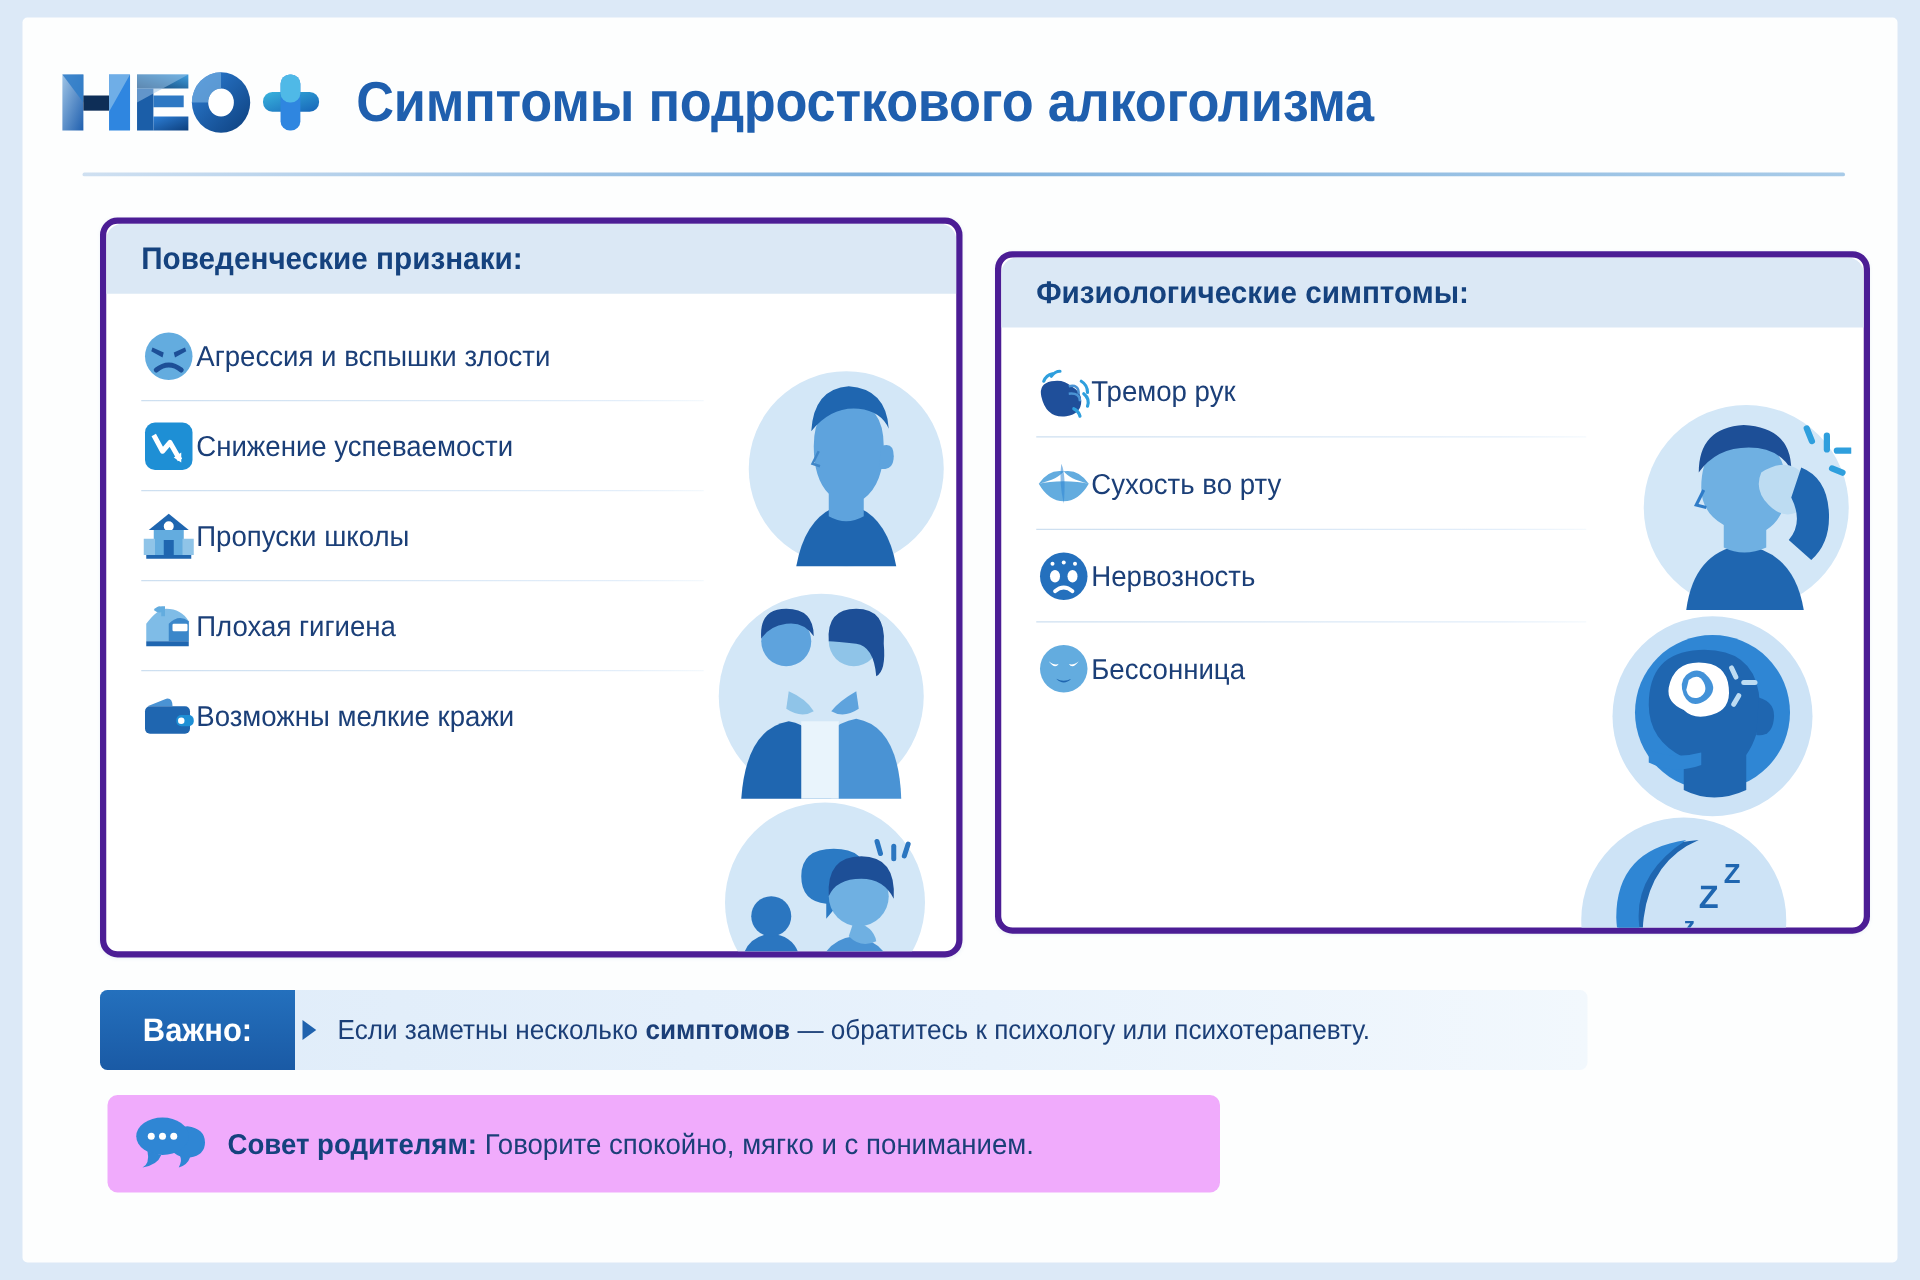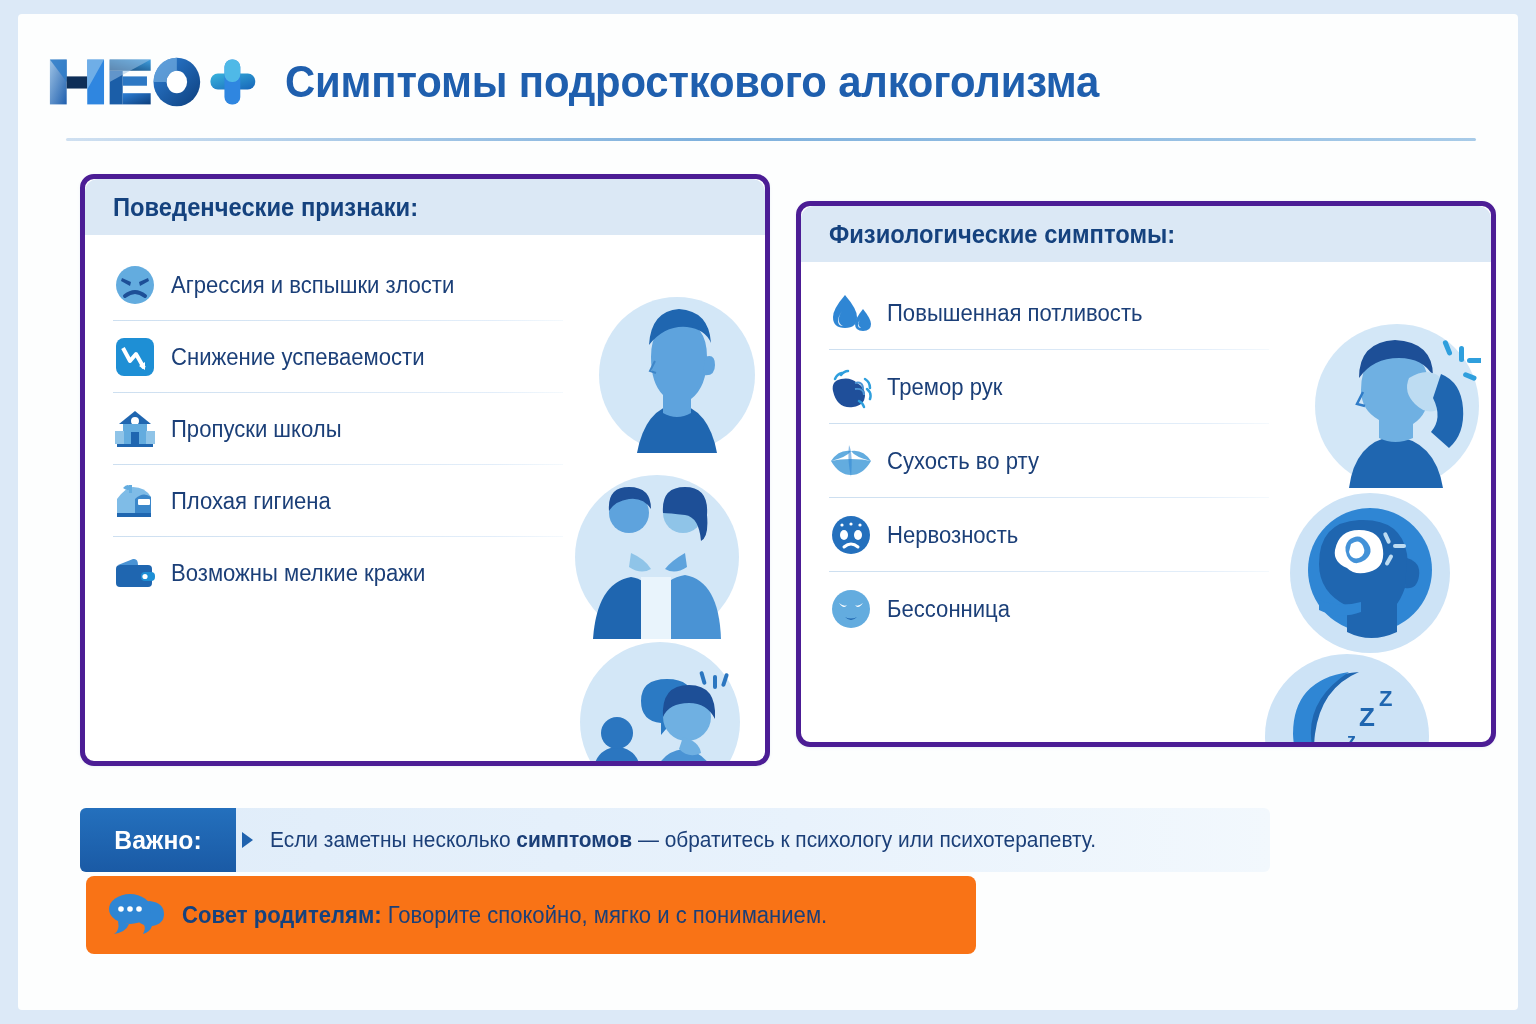--- a/index.html
+++ b/index.html
@@ -73,21 +73,20 @@
     transform: scaleX(0.95);
     transform-origin: left center;
   }
   .card-body { position: relative; padding: 14px 0 10px 0; height: calc(100% - 56px); }
 
   .item-list { position: relative; z-index: 2; }
   .list-item {
     position: relative;
     display: flex;
     align-items: center;
-    gap: 14px;
     padding: 0 0 0 28px;
     height: 72px;
   }
   #card-right .list-item { height: 74px; }
   .list-item .divider {
     position: absolute;
     left: 28px; bottom: 0;
     height: 1.5px;
     background: linear-gradient(90deg, #cddff0 0%, #e3eefa 85%, #f4f9fd 100%);
   }
@@ -120,21 +119,20 @@
   
   #banner-important {
     position: absolute;
     left: 62px; top: 778px;
     width: 1190px; height: 64px;
     background: linear-gradient(90deg, #dfecf9 0%, #e8f2fc 60%, #f2f8fd 100%);
     border-radius: 6px;
     display: flex;
     align-items: center;
     overflow: visible;
-    margin-top: 16px;
   }
   .important-badge {
     position: relative;
     width: 156px; height: 64px;
     background: linear-gradient(180deg, #2470bd 0%, #1a5aa5 100%);
     border-radius: 6px 0 0 6px;
     display: flex; align-items: center; justify-content: center;
   }
   .important-badge-text {
     color: #ffffff;
@@ -158,21 +156,21 @@
     transform: scaleX(0.95);
     transform-origin: left center;
   }
   .important-text b { font-weight: bold; }
 
   
   #banner-advice {
     position: absolute;
     left: 68px; top: 862px;
     width: 890px; height: 78px;
-    background: #f97316;
+    background: #f0abfc;
     border-radius: 8px;
     display: flex;
     align-items: center;
     padding-left: 22px;
     gap: 16px;
   }
   .advice-text {
     font-size: 23px;
     color: #1b3f78;
     white-space: nowrap;
@@ -407,32 +405,20 @@
           <g fill="#1f66b0" font-family="Liberation Sans, sans-serif" font-weight="bold">
             <text x="96" y="74" font-size="26">Z</text>
             <text x="116" y="54" font-size="22">Z</text>
             <text x="84" y="94" font-size="18">z</text>
           </g>
         </svg>
       </span>
 
       <div class="item-list">
 
-        <div class="list-item">
-          <span class="item-icon">
-            <svg viewBox="0 0 44 44" width="44" height="44">
-              <path d="M16,4 q12,14 12,22 q0,11 -12,11 q-12,0 -12,-11 q0,-8 12,-22 z" fill="#2f86d4"></path>
-              <path d="M13,20 q-4,6 -4,10 q0,5 5,5 q-8,-4 -1,-15 z" fill="#ffffff" opacity="0.85"></path>
-              <path d="M34,18 q8,10 8,15 q0,7 -8,7 q-8,0 -8,-7 q0,-5 8,-15 z" fill="#2f86d4"></path>
-              <path d="M32,27 q-3,4 -3,7 q0,3 3,3 q-5,-3 0,-10 z" fill="#ffffff" opacity="0.85"></path>
-            </svg>
-          </span>
-          <span class="item-label">Повышенная потливость</span>
-          <span class="divider"></span>
-        </div>
 
         <div class="list-item">
           <span class="item-icon">
             <svg viewBox="0 0 44 44" width="44" height="44">
               <path d="M4,26 q-2,-10 8,-12 q10,-2 16,4 q8,4 8,12 q0,10 -12,12 q-16,2 -20,-16 z" fill="#1f4f9a"></path>
               <path d="M26,18 q8,-2 8,6 M26,24 q9,-1 9,6" stroke="#4a93d4" stroke-width="2" fill="none"></path>
               <g stroke="#2f9fdd" stroke-width="2.5" fill="none" stroke-linecap="round">
                 <path d="M12,10 q3,-4 7,-4"></path>
                 <path d="M6,14 q2,-5 7,-6"></path>
                 <path d="M36,14 q5,3 5,9"></path>

